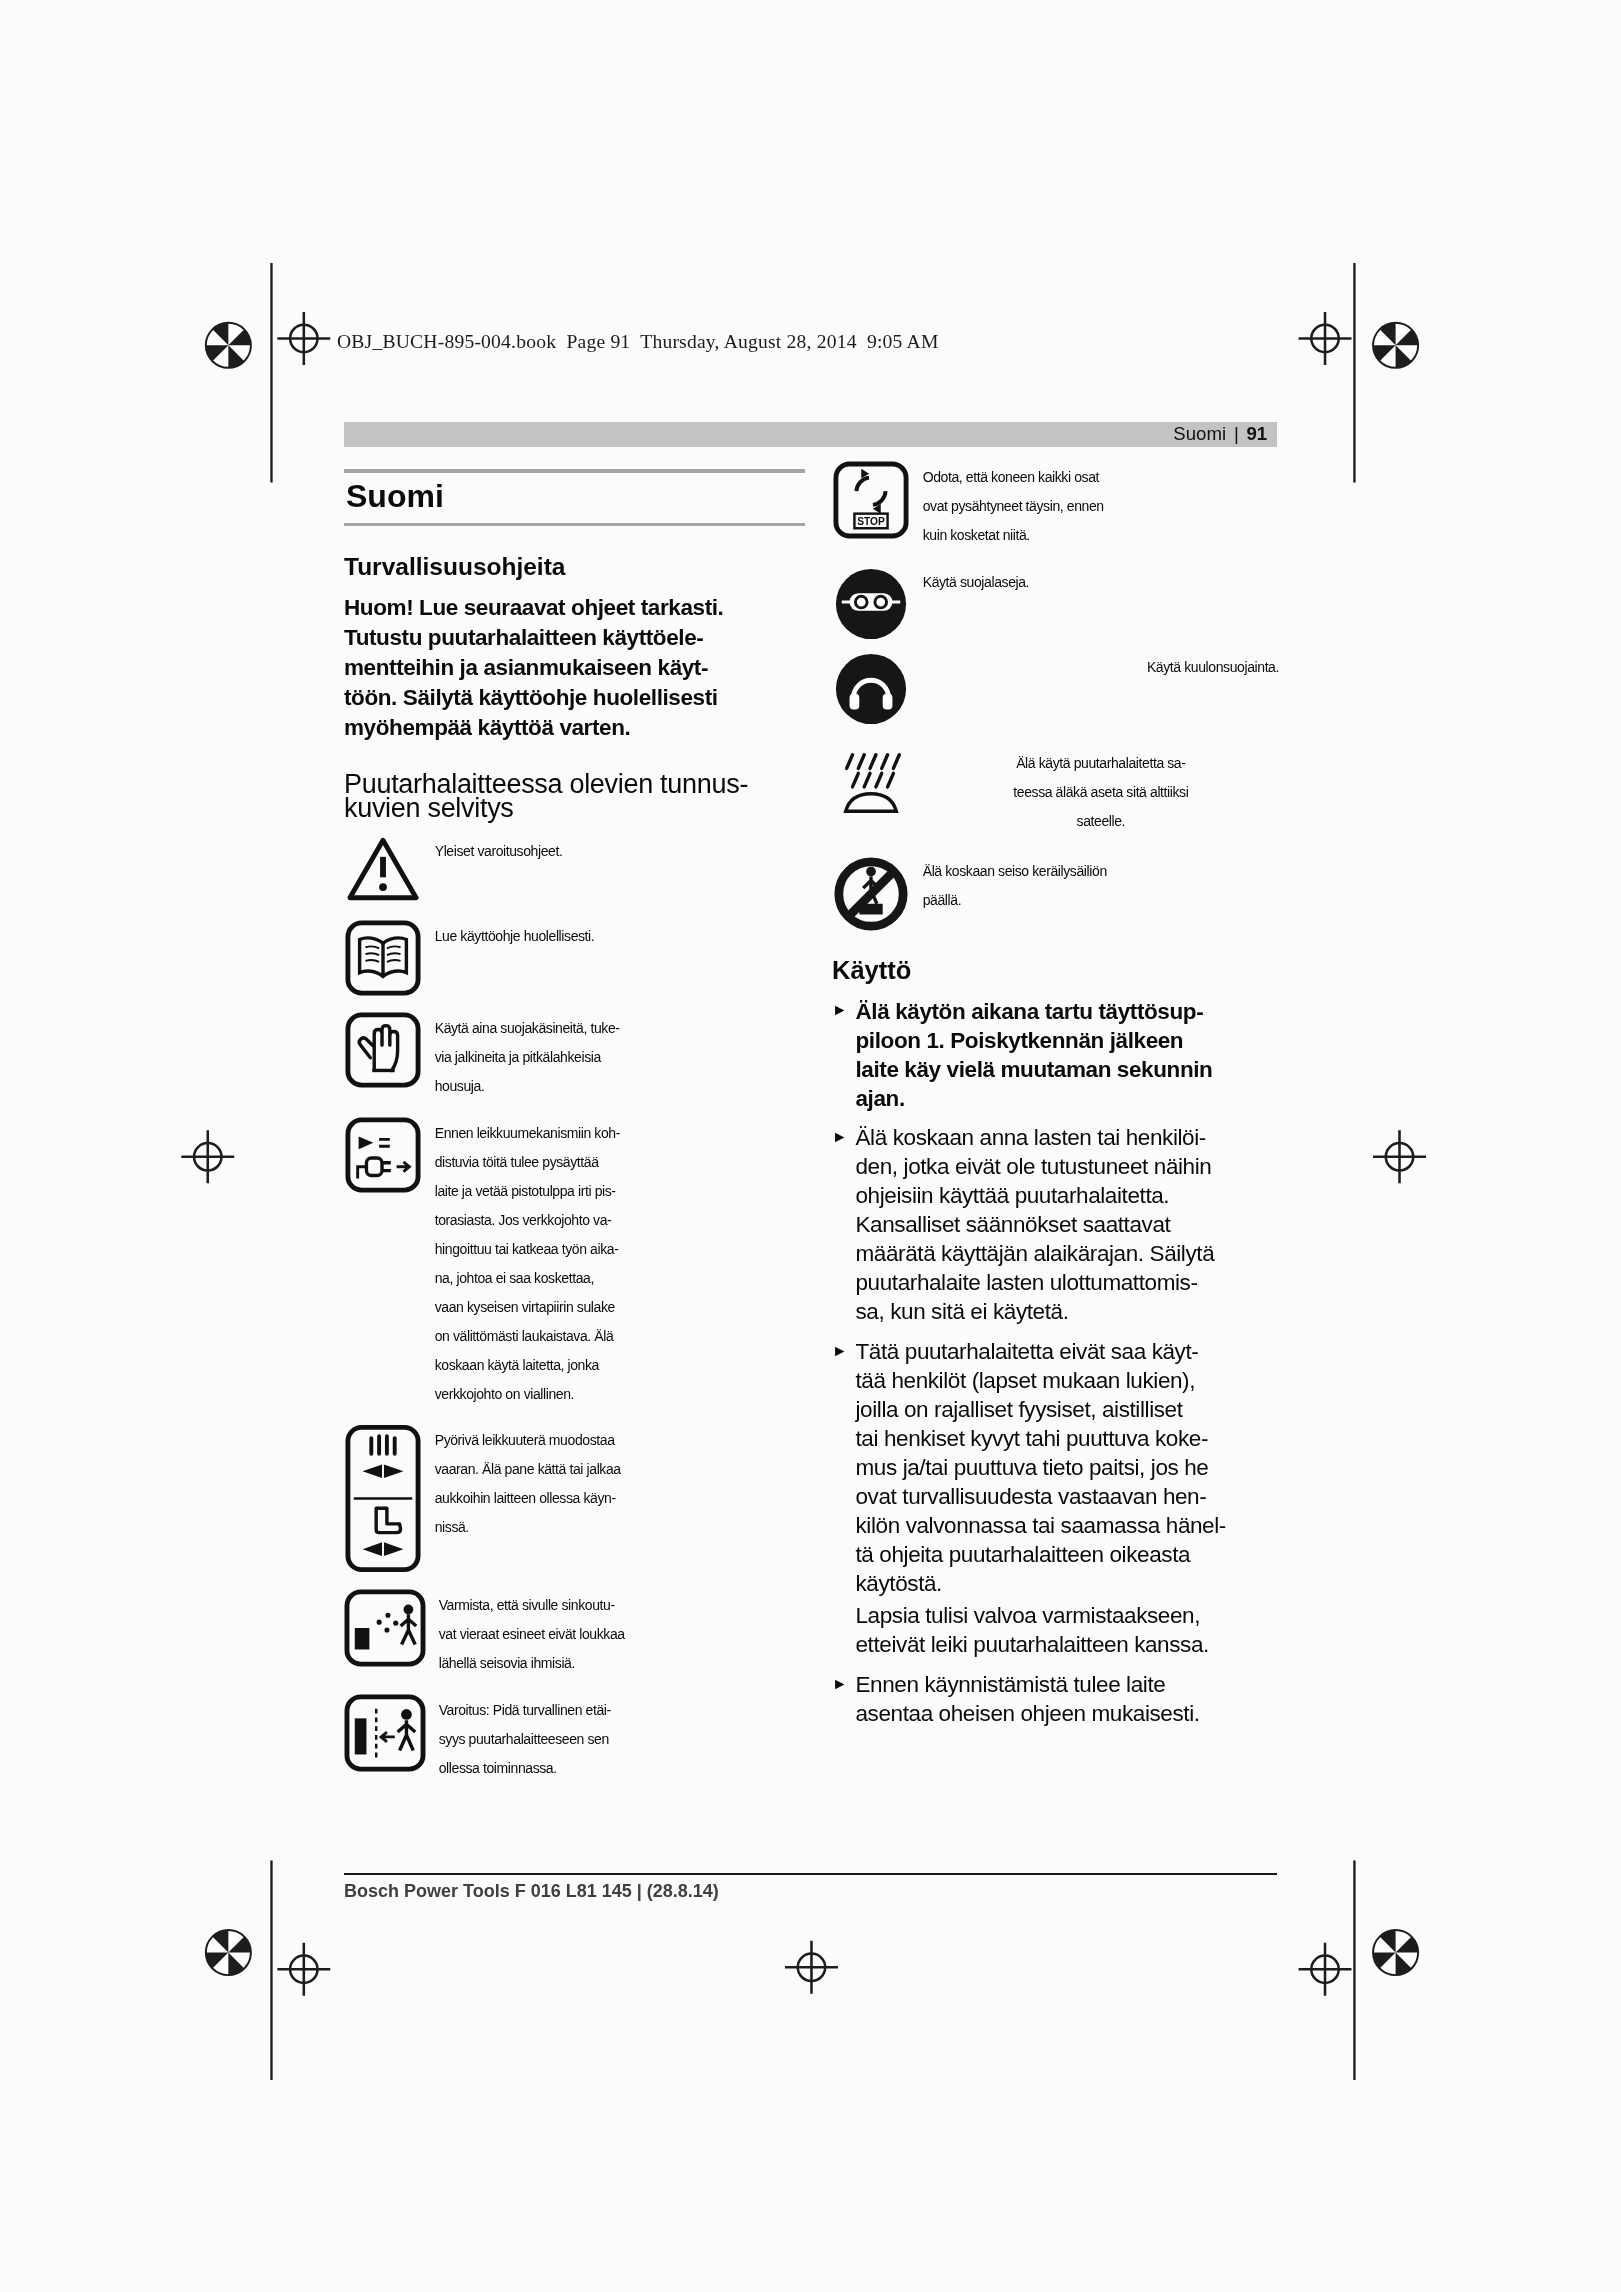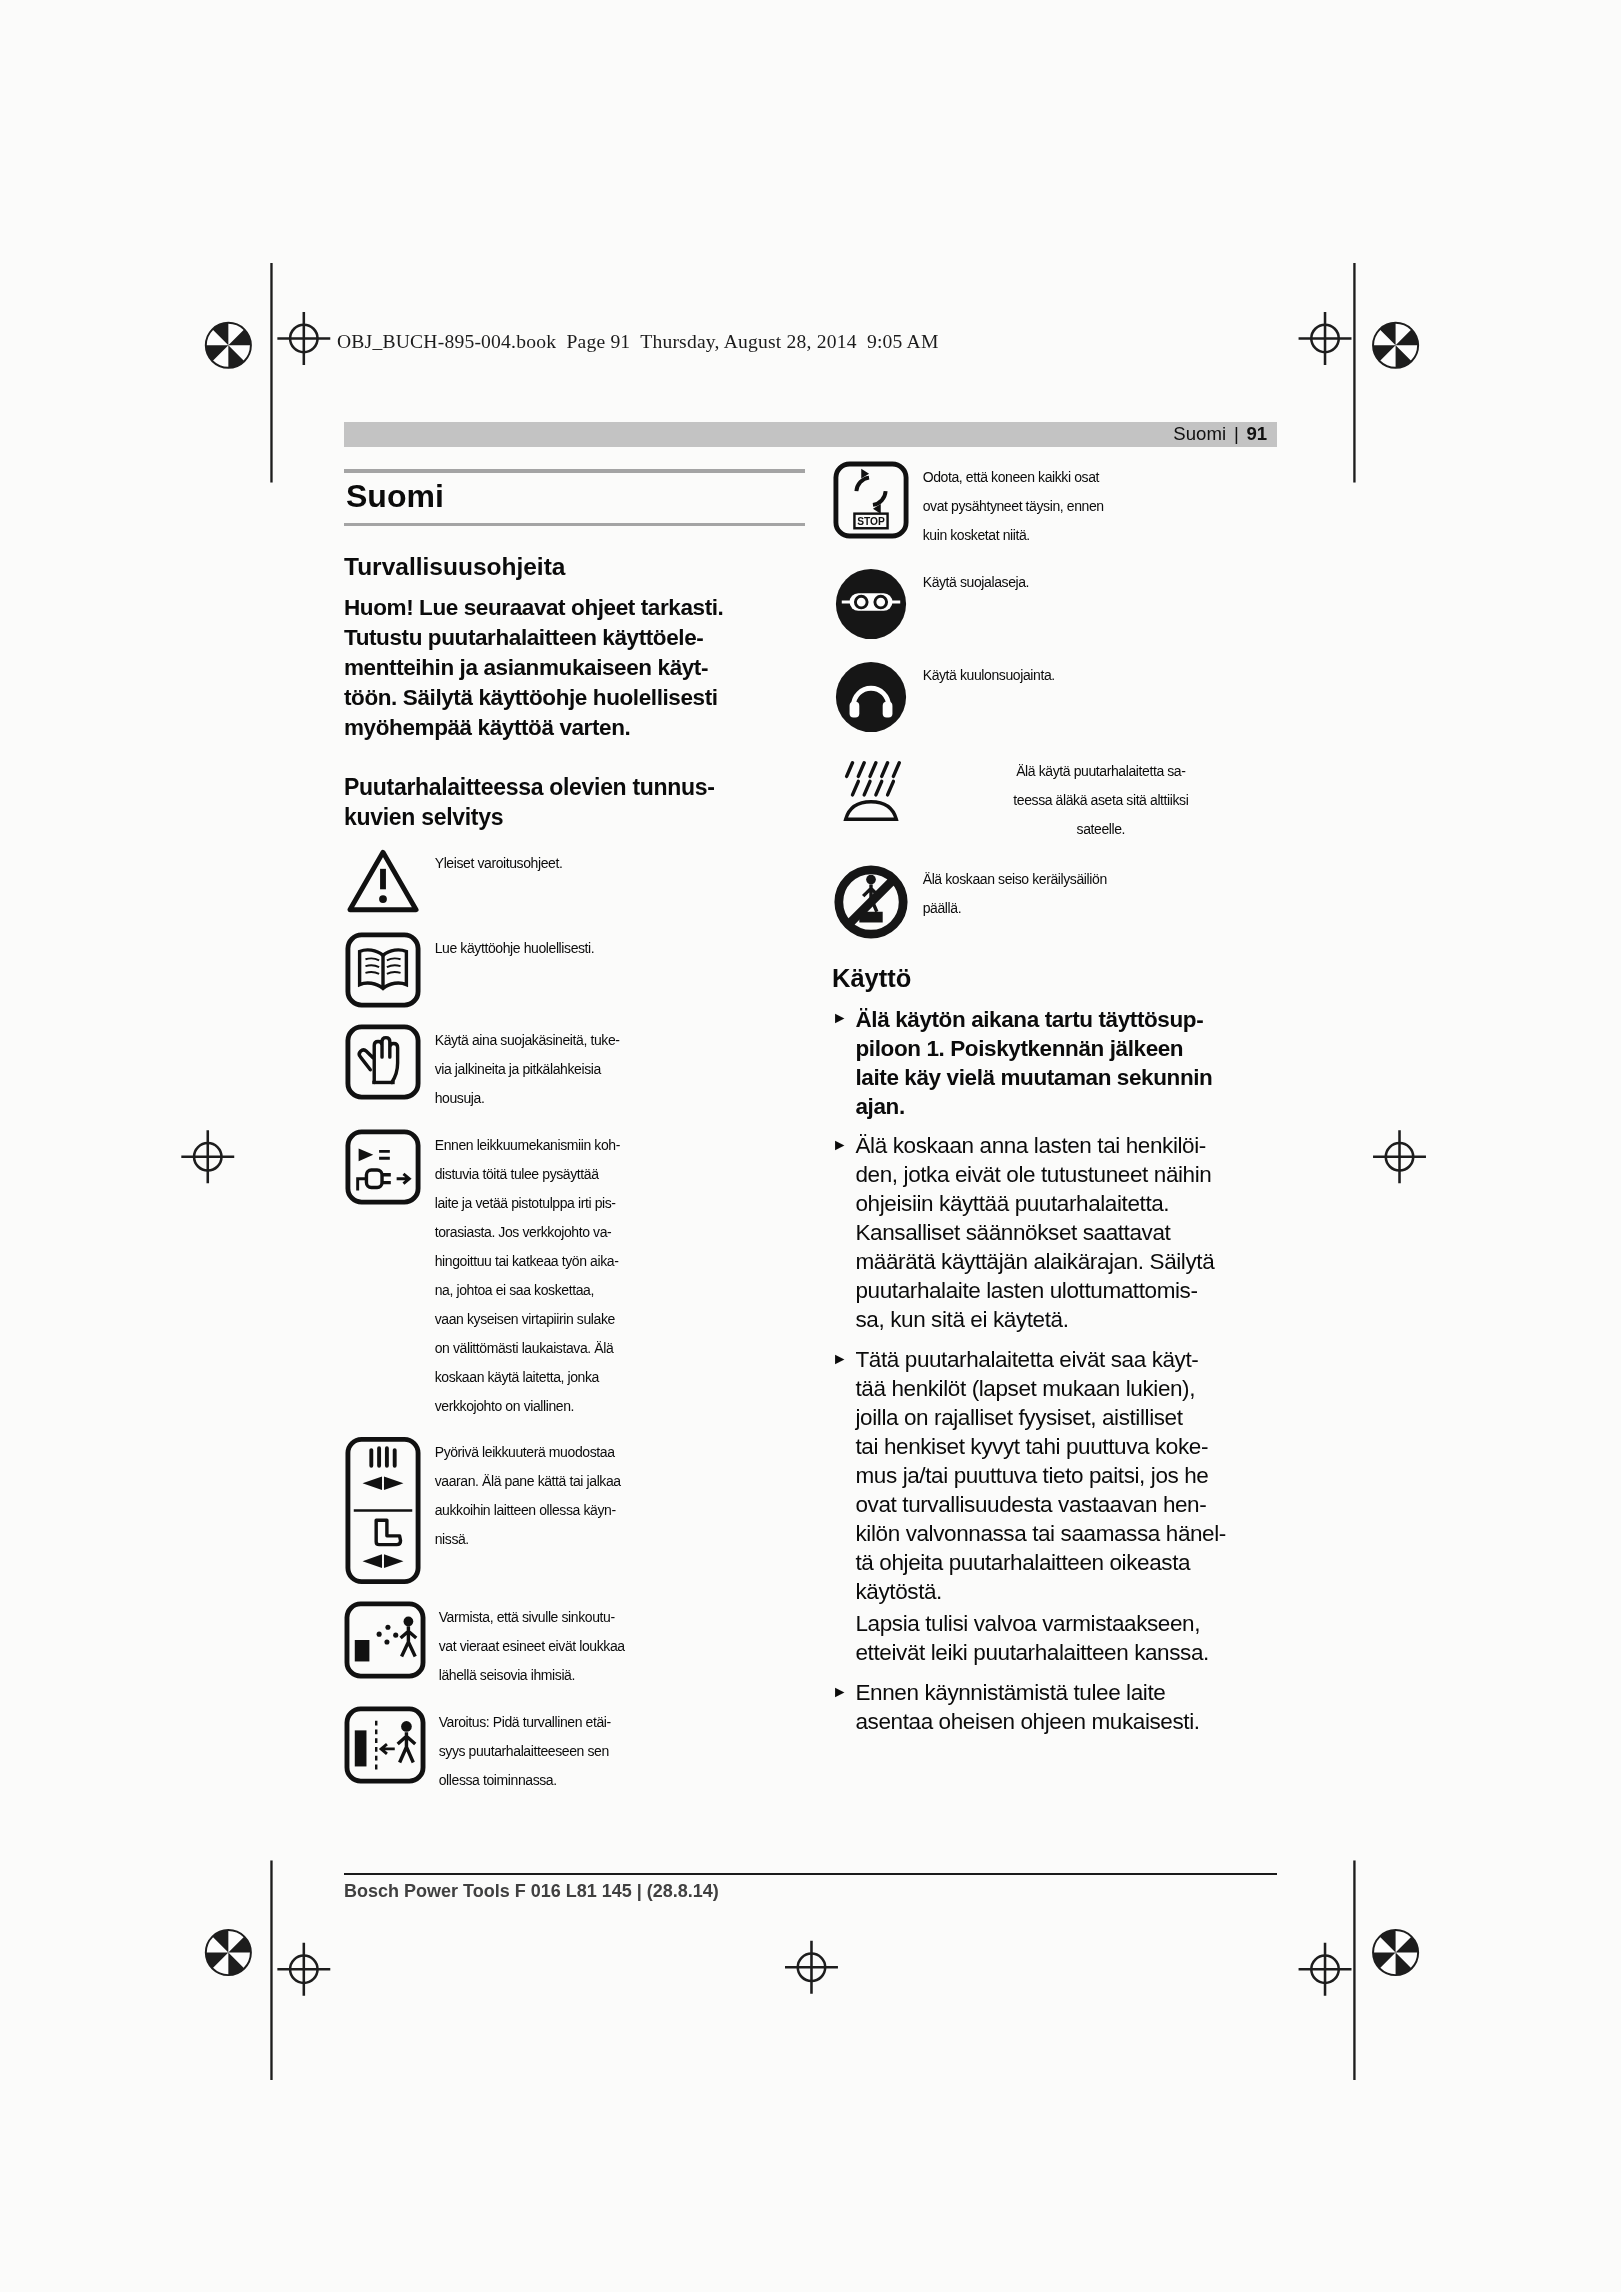--- a/index.html
+++ b/index.html
@@ -29,21 +29,21 @@
   .col-right{left:832px;top:461px;width:447px;}
 
   .rule{height:3.9px;background:#a4a4a4;}
   h1.lang{font-size:32px;font-weight:bold;margin:0;padding:5.9px 0 8.8px 2px;line-height:35px;}
   h2.safety{font-size:24.5px;font-weight:bold;margin:25.5px 0 0;line-height:29px;}
   .bold-intro{
     font-size:22.5px;font-weight:bold;line-height:30px;margin-top:11.8px;
     white-space:pre-line;letter-spacing:-0.4px;
   }
   h3.symbols{
-    font-size:23px;font-weight:bold;line-height:30px;margin:29px 0 0;
+    font-size:27px;font-weight:normal;line-height:24px;margin:29px 0 0;
     white-space:pre-line;letter-spacing:-0.3px;
   }
   h2.usage{font-size:25.5px;font-weight:bold;margin:21.6px 0 0;line-height:31px;}
 
   .sym-row{display:flex;gap:12.7px;margin-top:15.7px;align-items:flex-start;}
   .sym-icon{flex:0 0 78px;display:flex;justify-content:center;}
   .sym-text{
     font-size:14px;line-height:29px;white-space:pre-line;
     letter-spacing:-0.4px;padding-top:2px;flex:1;
   }
@@ -257,21 +257,21 @@
           <circle cx="39" cy="39" r="36" fill="#161616"></circle>
           <path d="M9 37 h60" stroke="#fff" stroke-width="3"></path>
           <rect x="17" y="28" width="44" height="18" rx="9" fill="#fff"></rect>
           <circle cx="29" cy="37" r="6" fill="none" stroke="#161616" stroke-width="3"></circle>
           <circle cx="49" cy="37" r="6" fill="none" stroke="#161616" stroke-width="3"></circle>
         </svg>
       </div>
       <div class="sym-text">Käytä suojalaseja.</div>
     </div>
 
-    <div class="sym-row" style="margin-top:17px;">
+    <div class="sym-row" style="margin-top:9px;text-align:right;">
       <div class="sym-icon">
         <svg width="76" height="76" viewBox="0 0 78 78">
           <circle cx="39" cy="39" r="36" fill="#161616"></circle>
           <path d="M21 48 a18 18 0 0 1 36 0" fill="none" stroke="#fff" stroke-width="5"></path>
           <rect x="17" y="44" width="10" height="16" rx="4" fill="#fff"></rect>
           <rect x="51" y="44" width="10" height="16" rx="4" fill="#fff"></rect>
         </svg>
       </div>
       <div class="sym-text">Käytä kuulonsuojainta.</div>
     </div>

